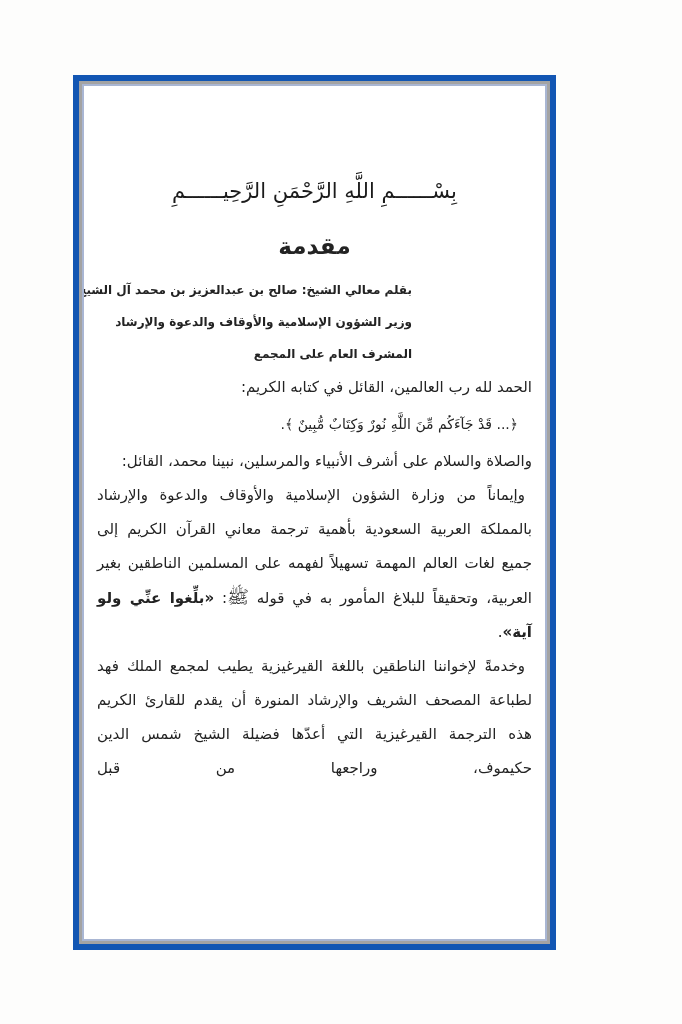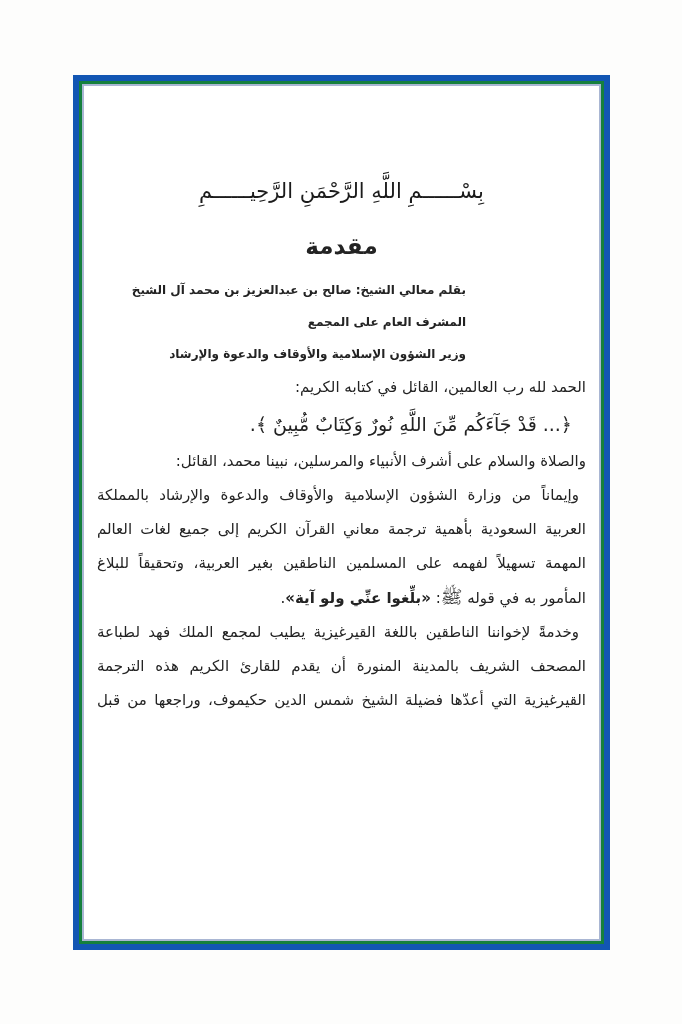--- a/index.html
+++ b/index.html
@@ -1,22 +1,22 @@
 <!DOCTYPE html>
 <html lang="ar"><head>
 <meta charset="utf-8">
 <style>
   html,body{margin:0;padding:0;}
   body{
     width:682px;height:1024px;background:#fdfdfc;position:relative;
     font-family:"DejaVu Sans",sans-serif;color:#232323;
   }
   .frame{
-    position:absolute;left:73px;top:75px;width:537px;height:875px;
-    box-sizing:border-box;border:6px solid #1256b3;background:#15803d;
+    position:absolute;left:73px;top:75px;width:483px;height:875px;
+    box-sizing:border-box;border:6px solid #1256b3;background:#a3a3a3;
   }
   .frame-inner{
     position:absolute;top:3px;left:3px;right:3px;bottom:3px;
     border:2px solid #a9b6d3;overflow:hidden;background:#fff;
   }
   .content{
     direction:rtl;padding:0 13px;text-align:right;
   }
   .basmala{
     margin-top:90px;text-align:center;font-size:21px;line-height:30px;
@@ -27,21 +27,21 @@
   }
   .byline{
     margin-top:12px;margin-left:auto;margin-right:120px;
     font-weight:bold;font-size:12px;line-height:32px;
   }
   .byline div{white-space:nowrap;}
   .body-block{margin-top:0;font-size:15px;line-height:34px;}
   p{margin:0;}
   .single{white-space:nowrap;}
   .verse{
-    font-size:19px;line-height:40px;padding-right:14px;white-space:nowrap;
+    font-size:14px;line-height:40px;padding-right:14px;white-space:nowrap;
   }
   .hadith{font-weight:bold;}
   .amma{margin-top:4px;}
   .para{text-align:justify;text-indent:7px;}
   .fill-last{text-align-last:justify;}
   .bold{font-weight:bold;}
   .pbuh{font-size:18px;}
 </style>
 </head>
 <body>
@@ -49,35 +49,35 @@
 <div class="frame" style="border-color: rgb(18, 86, 179);">
   <div class="frame-inner" style="border-color: rgb(169, 182, 211);">
     <div class="content">
 
       <div class="basmala">بِسْــــــمِ اللَّهِ الرَّحْمَنِ الرَّحِيــــــمِ</div>
 
       <h1 class="heading">مقدمة</h1>
 
       <div class="byline">
         <div>بقلم معالي الشيخ: صالح بن عبدالعزيز بن محمد آل الشيخ</div>
+        <div>وزير الشؤون الإسلامية والأوقاف والدعوة والإرشاد</div>
         <div>المشرف العام على المجمع</div>
-        <div>وزير الشؤون الإسلامية والأوقاف والدعوة والإرشاد</div>
       </div>
 
       <div class="body-block">
 
         <p class="single">الحمد لله رب العالمين، القائل في كتابه الكريم:</p>
 
         <p class="verse">﴿... قَدْ جَآءَكُم مِّنَ اللَّهِ نُورٌ وَكِتَابٌ مُّبِينٌ ﴾.</p>
 
         <p class="single">والصلاة والسلام على أشرف الأنبياء والمرسلين، نبينا محمد، القائل:</p>
 
 
 
 
         <p class="para"><span>وإيماناً من وزارة الشؤون الإسلامية والأوقاف والدعوة والإرشاد بالمملكة العربية السعودية بأهمية ترجمة معاني القرآن الكريم إلى جميع لغات العالم المهمة تسهيلاً لفهمه على المسلمين الناطقين بغير العربية، وتحقيقاً للبلاغ المأمور به في قوله </span><span class="pbuh">ﷺ</span><span>: </span><span class="bold">«بلِّغوا عنِّي ولو آية»</span><span>.</span></p>
 
-        <p class="para fill-last">وخدمةً لإخواننا الناطقين باللغة القيرغيزية يطيب لمجمع الملك فهد لطباعة المصحف الشريف بالمدينة المنورة أن يقدم للقارئ الكريم هذه الترجمة القيرغيزية التي أعدّها فضيلة الشيخ شمس الدين حكيموف، وراجعها من قبل</p>
+        <p class="para fill-last">وخدمةً لإخواننا الناطقين باللغة القيرغيزية يطيب لمجمع الملك فهد لطباعة المصحف الشريف والإرشاد المنورة أن يقدم للقارئ الكريم هذه الترجمة القيرغيزية التي أعدّها فضيلة الشيخ شمس الدين حكيموف، وراجعها من قبل</p>
 
       </div>
     </div>
   </div>
 </div>
 
 </body></html>

